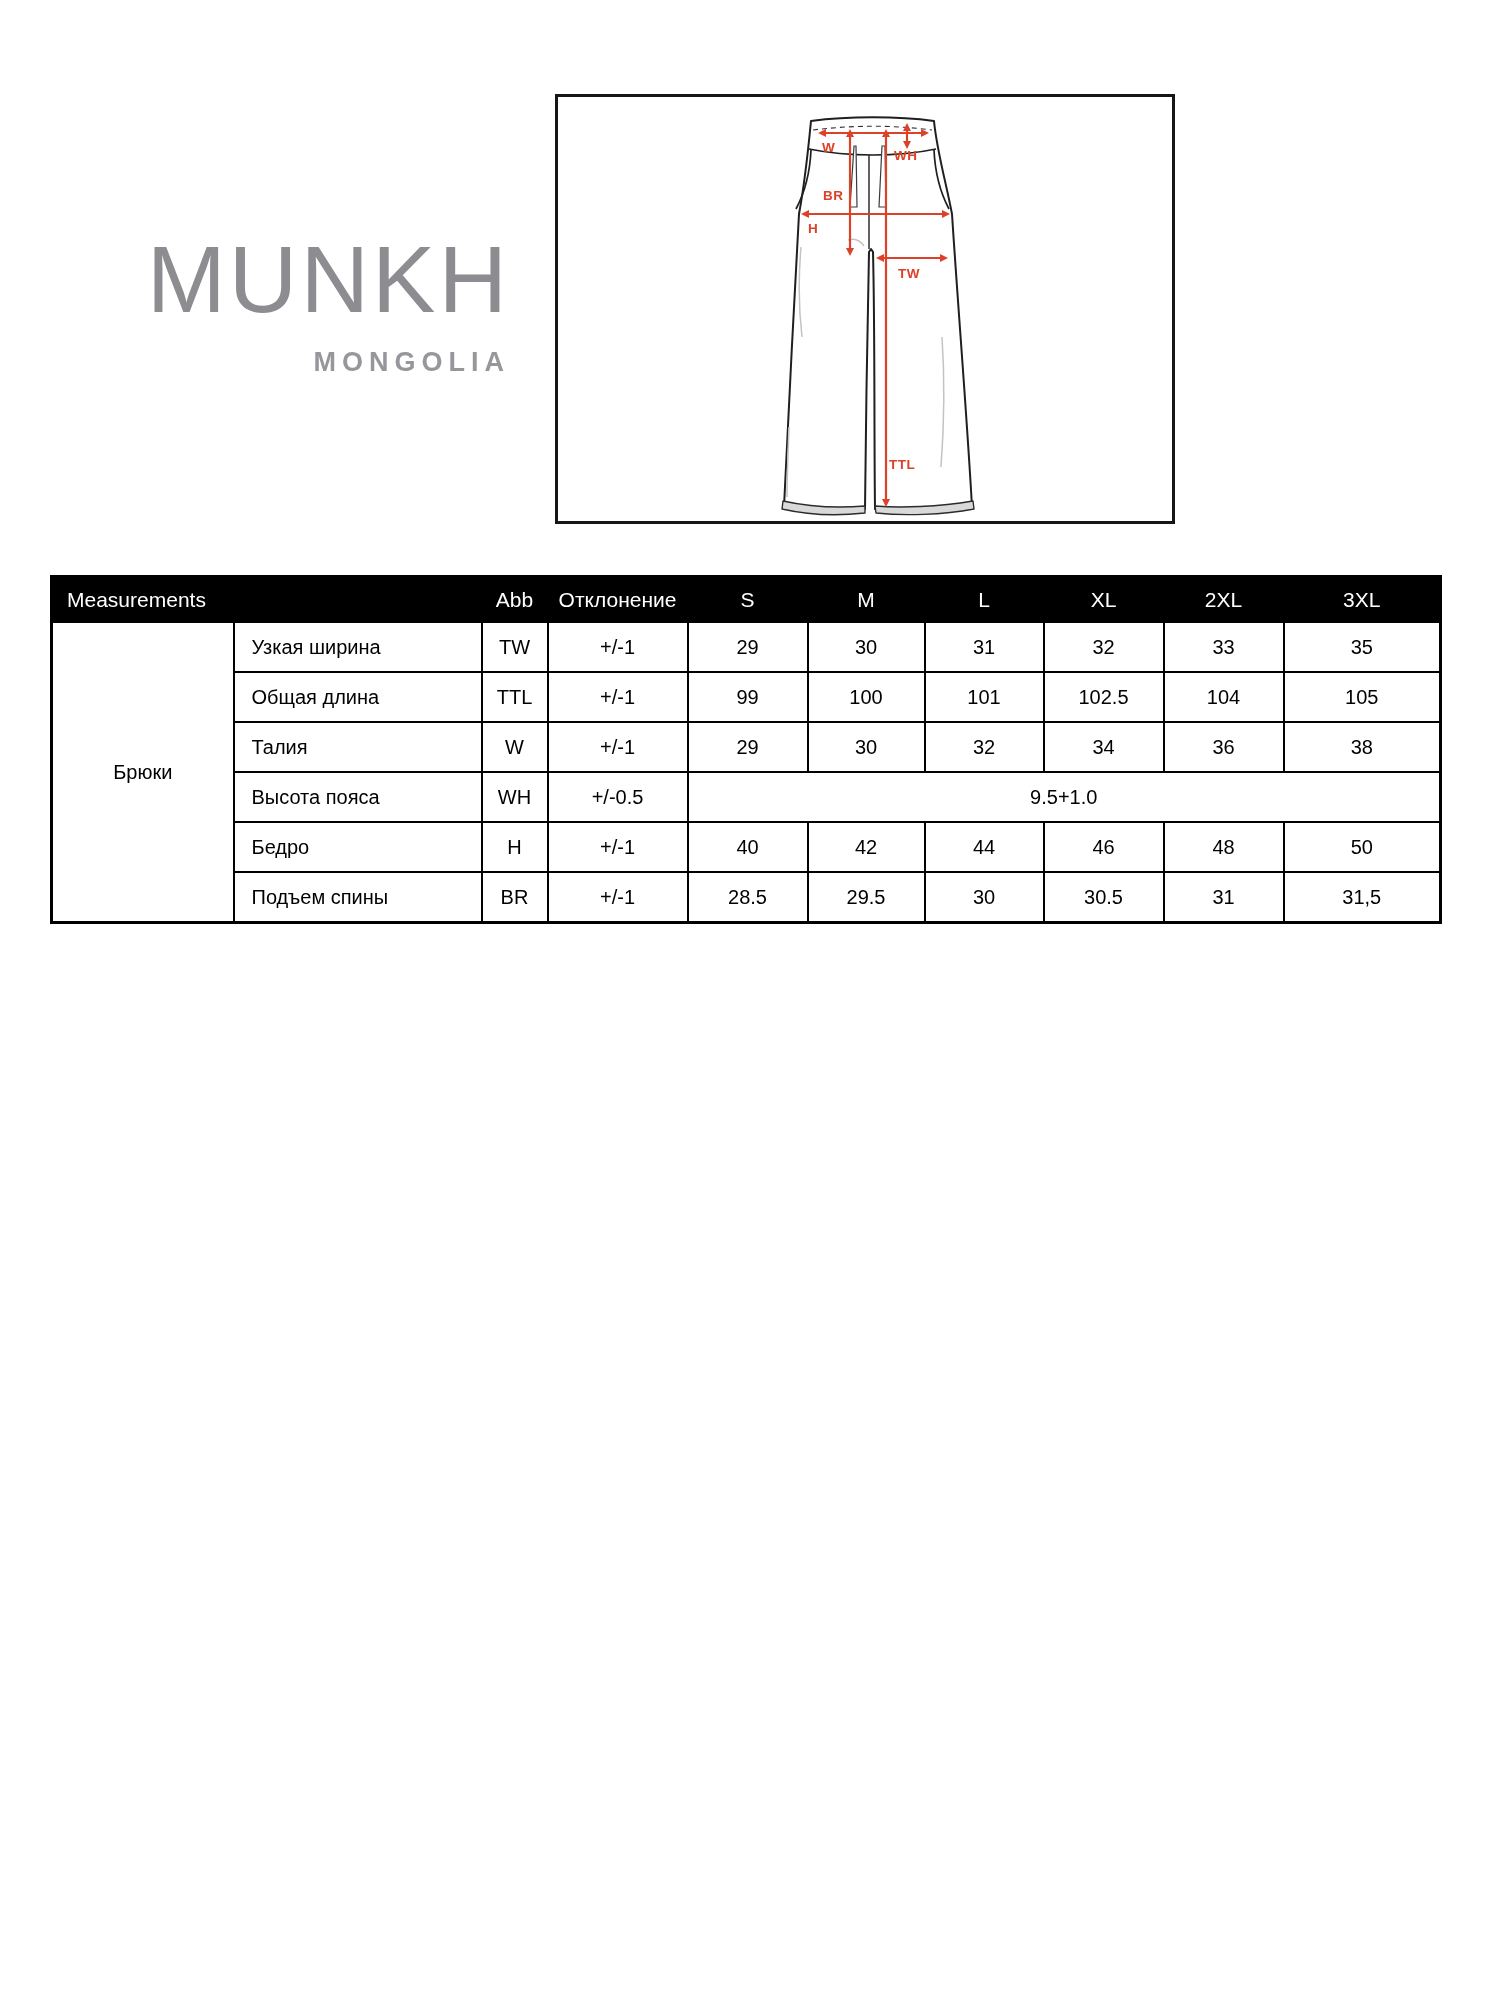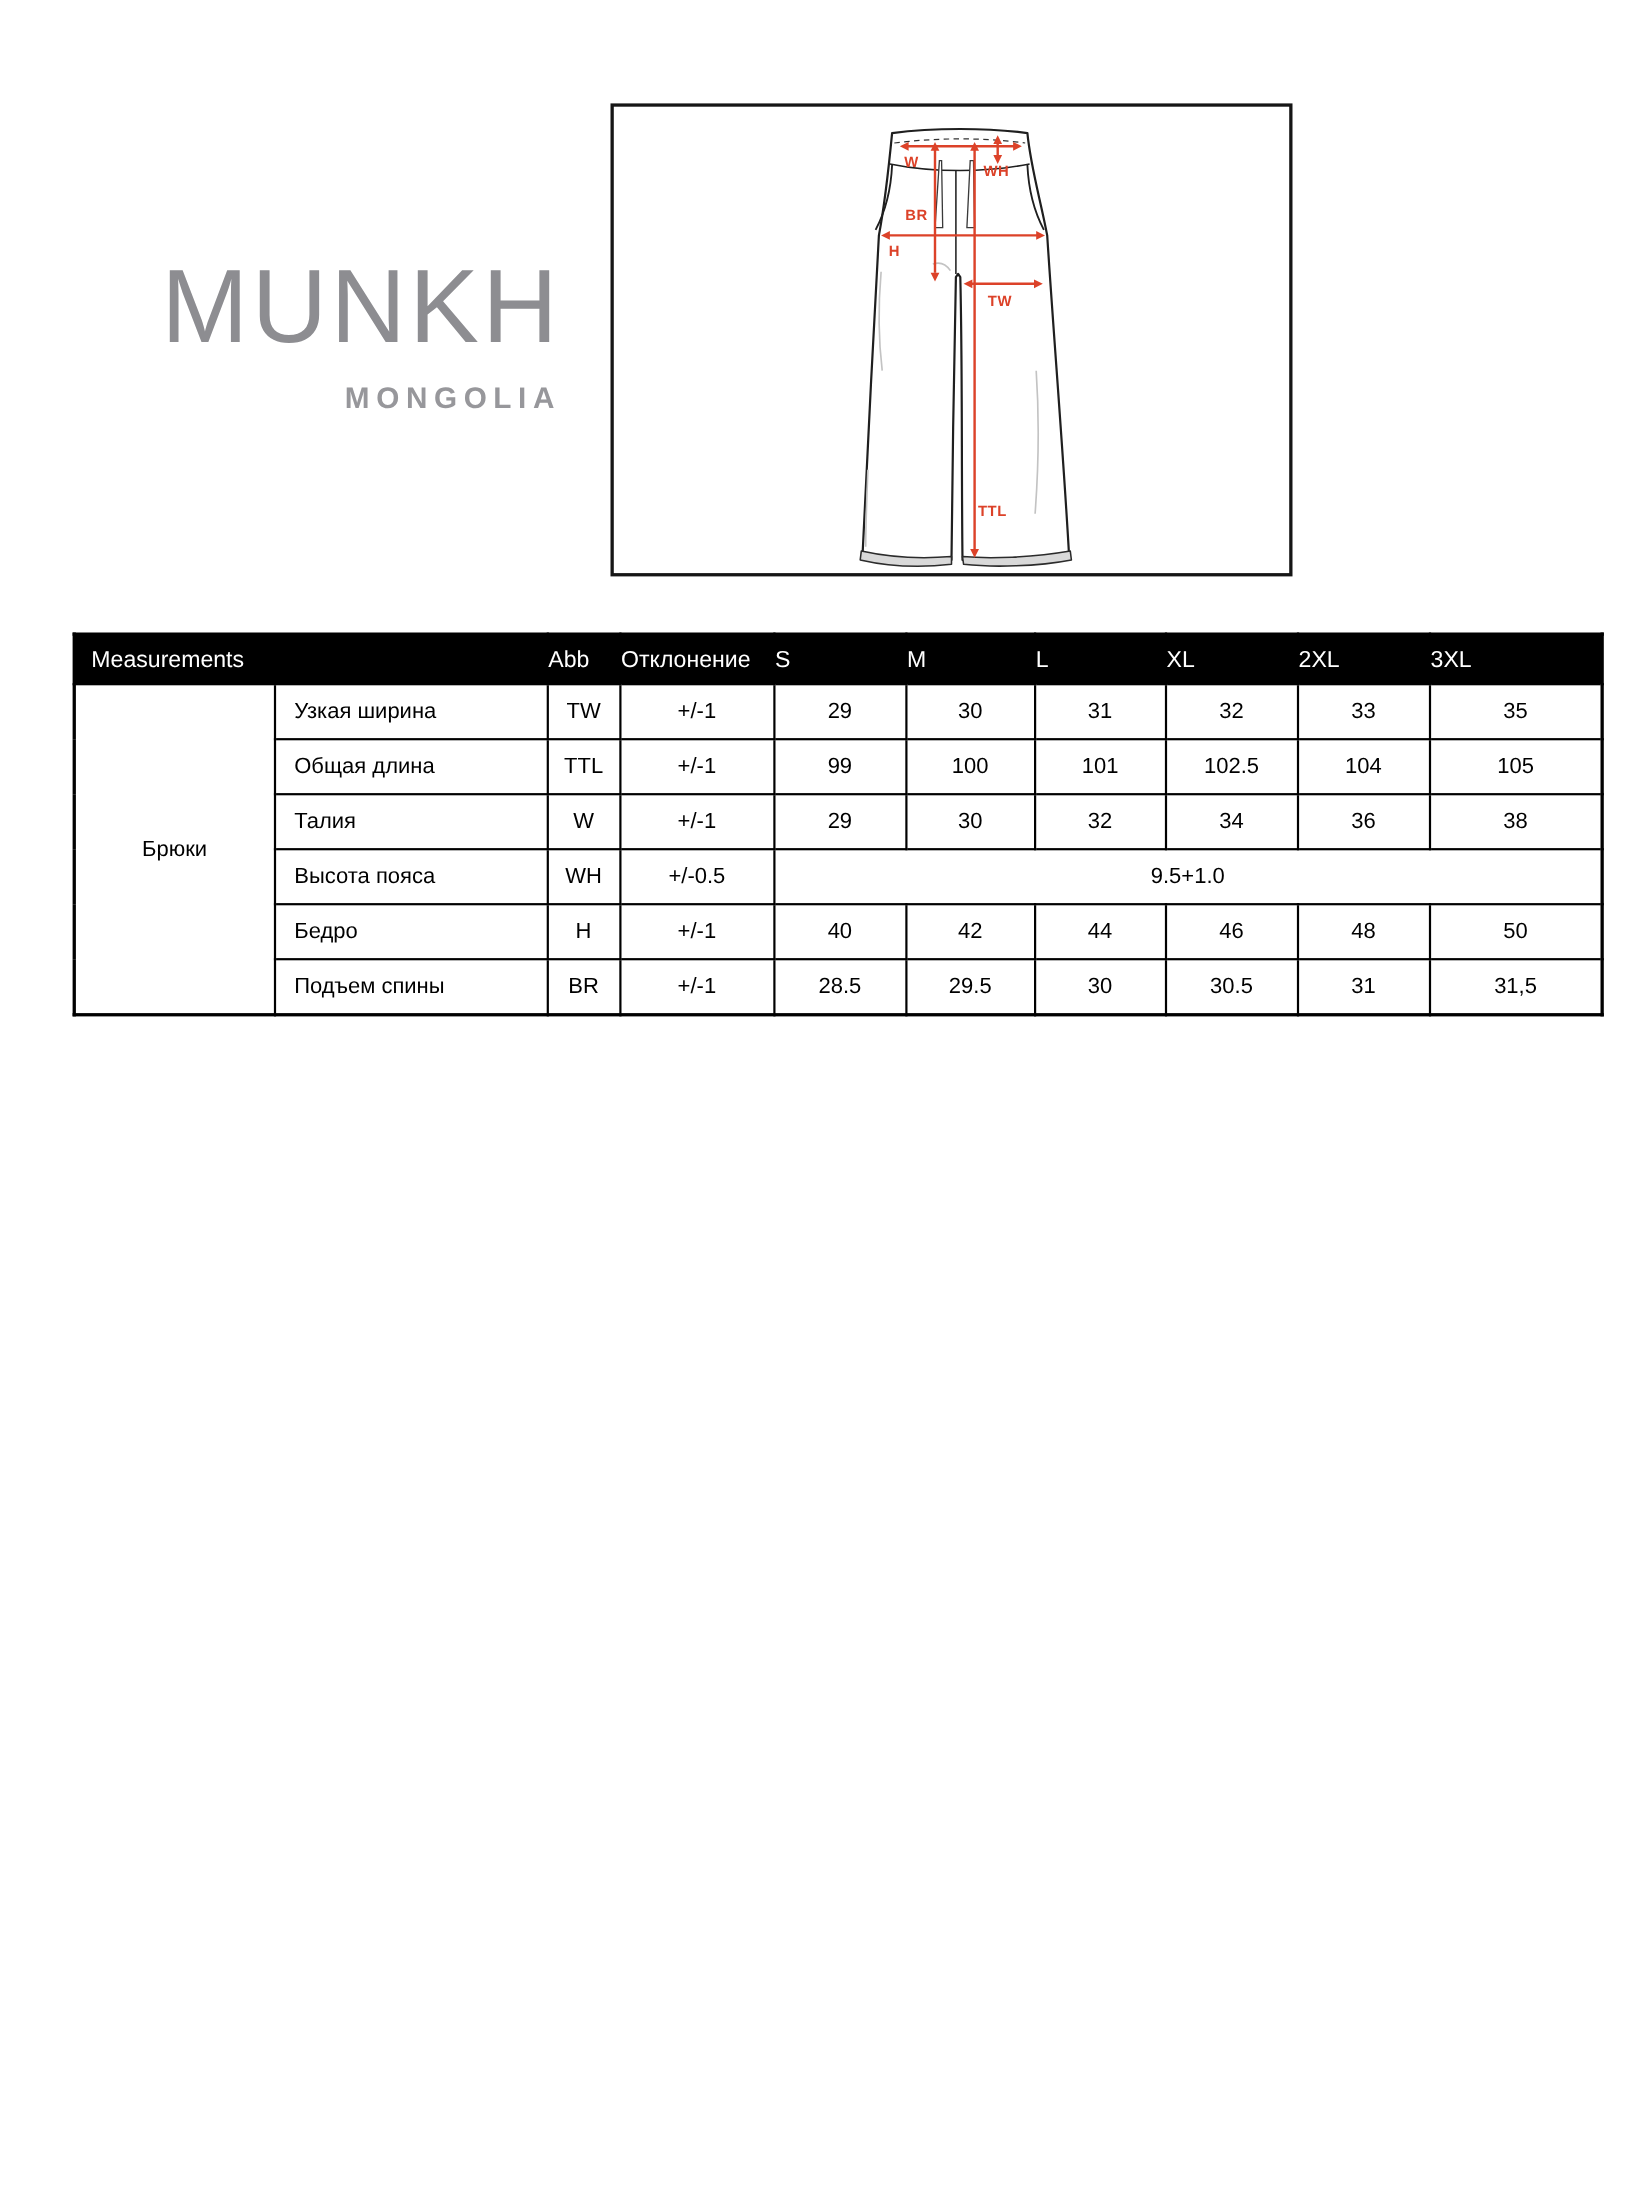--- a/index.html
+++ b/index.html
@@ -31,28 +31,28 @@
   .crease{fill:none;stroke:#c3c3c3;stroke-width:1.5;}
   .hem{fill:var(--hem-fill);stroke:#2b2b2b;stroke-width:1.4;stroke-linejoin:round;}
   .arrow{stroke:var(--accent);stroke-width:2.2;fill:none;}
   .ah{fill:var(--accent);stroke:none;}
   .dlabel{
     fill:var(--accent);font-family:"Liberation Sans",sans-serif;
     font-size:13.5px;font-weight:700;letter-spacing:.5px;
   }
   
   .size-table{
-    position:absolute;left:66px;top:575px;width:1389px;
+    position:absolute;left:50px;top:575px;width:1389px;
     border-collapse:collapse;table-layout:fixed;
     border:3px solid var(--table-line);
   }
   .size-table th{
     background:var(--header-bg);color:var(--header-text);
     font-size:21px;font-weight:400;height:43px;
-    border:2px solid var(--table-line);text-align:left;padding:0;
+    border:2px solid var(--table-line);text-align:center;padding:0;
   }
   .size-table th.th-meas{text-align:left;padding-left:14px;}
   .size-table td{
     border:2px solid var(--table-line);height:48px;padding:0;
     font-size:20px;text-align:center;vertical-align:middle;background:#fff;
   }
   .size-table td.lbl{text-align:left;padding-left:17px;}
   .size-table td.cat{}
 </style>
 </head>

